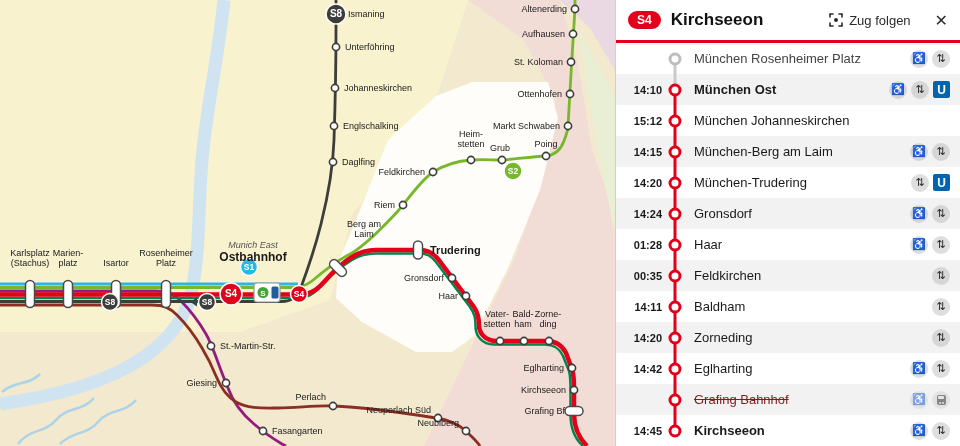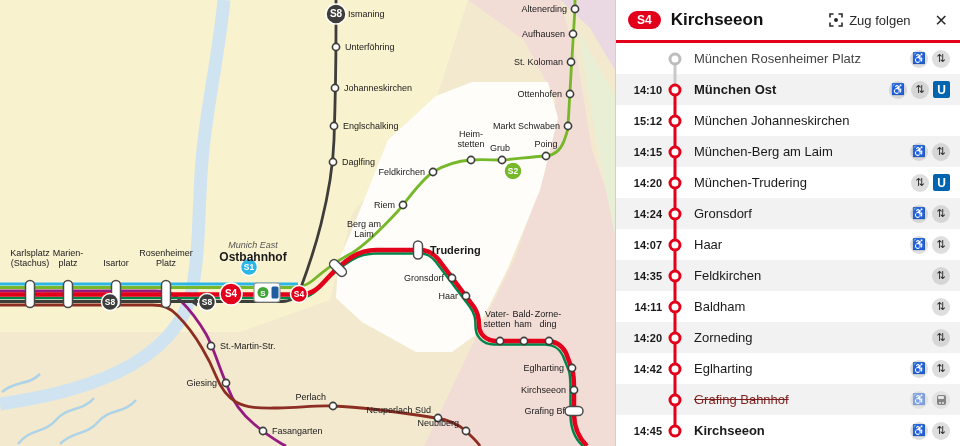--- a/index.html
+++ b/index.html
@@ -280,34 +280,34 @@
             <div class="seg below" style="background: rgb(226, 0, 26);"></div>
             <div class="stop-dot"></div>
           </div>
     <div class="stop-name">Gronsdorf</div>
     <div class="stop-icons">
             <span class="icn">♿</span>
             <span class="icn">⇅</span>
           </div>
   </div>
         <div class="stop-row">
-    <div class="stop-time">14:07</div>
+    <div class="stop-time">01:28</div>
     <div class="stop-line">
             <div class="seg above" style="background: rgb(226, 0, 26);"></div>
             <div class="seg below" style="background: rgb(226, 0, 26);"></div>
             <div class="stop-dot"></div>
           </div>
     <div class="stop-name">Haar</div>
     <div class="stop-icons">
             <span class="icn">♿</span>
             <span class="icn">⇅</span>
           </div>
   </div>
         <div class="stop-row alt">
-    <div class="stop-time">14:35</div>
+    <div class="stop-time">00:35</div>
     <div class="stop-line">
             <div class="seg above" style="background: rgb(226, 0, 26);"></div>
             <div class="seg below" style="background: rgb(226, 0, 26);"></div>
             <div class="stop-dot"></div>
           </div>
     <div class="stop-name">Feldkirchen</div>
     <div class="stop-icons">
             <span class="icn">⇅</span>
           </div>
   </div>

